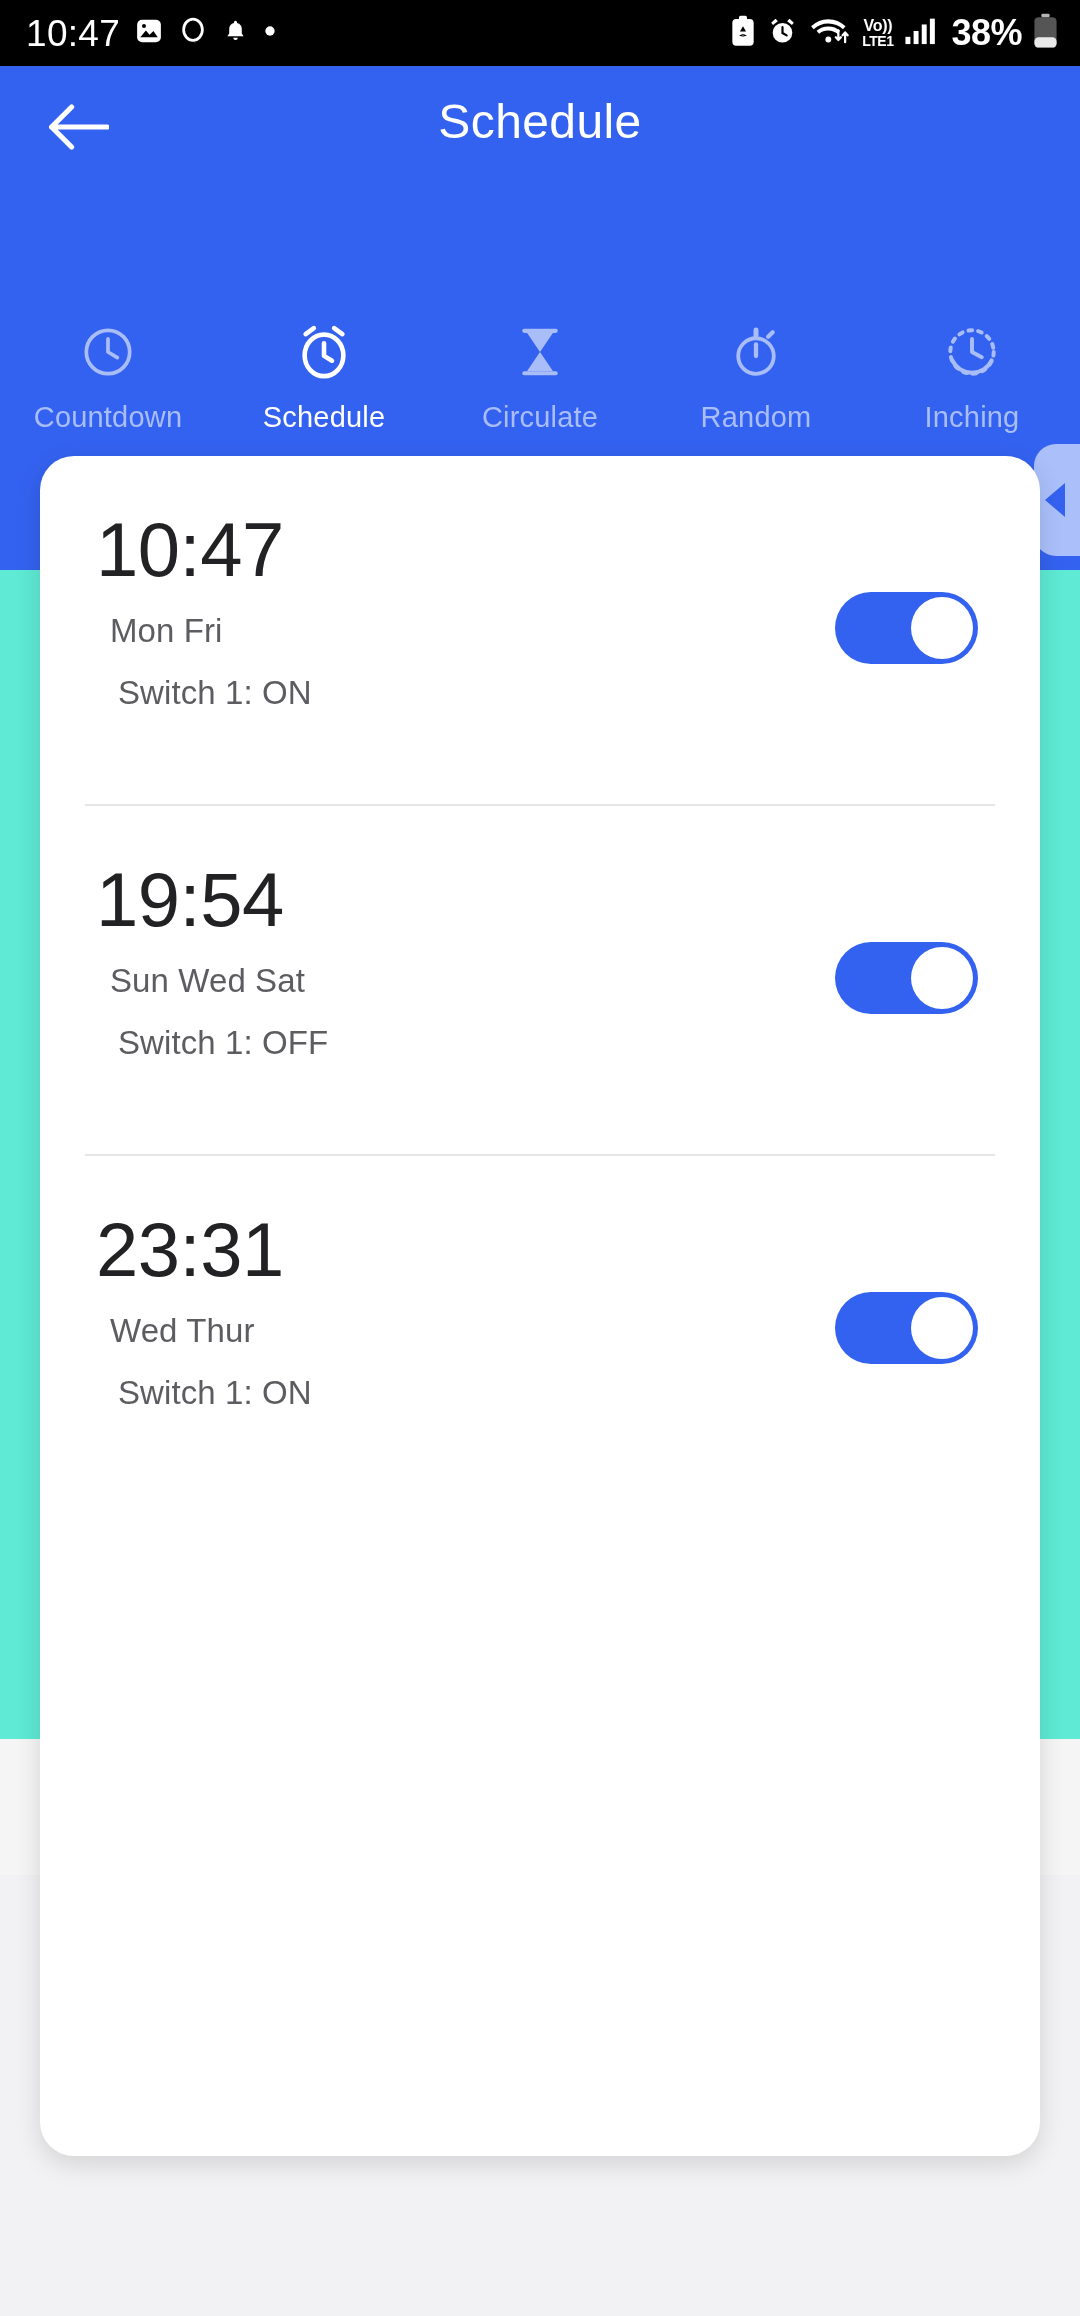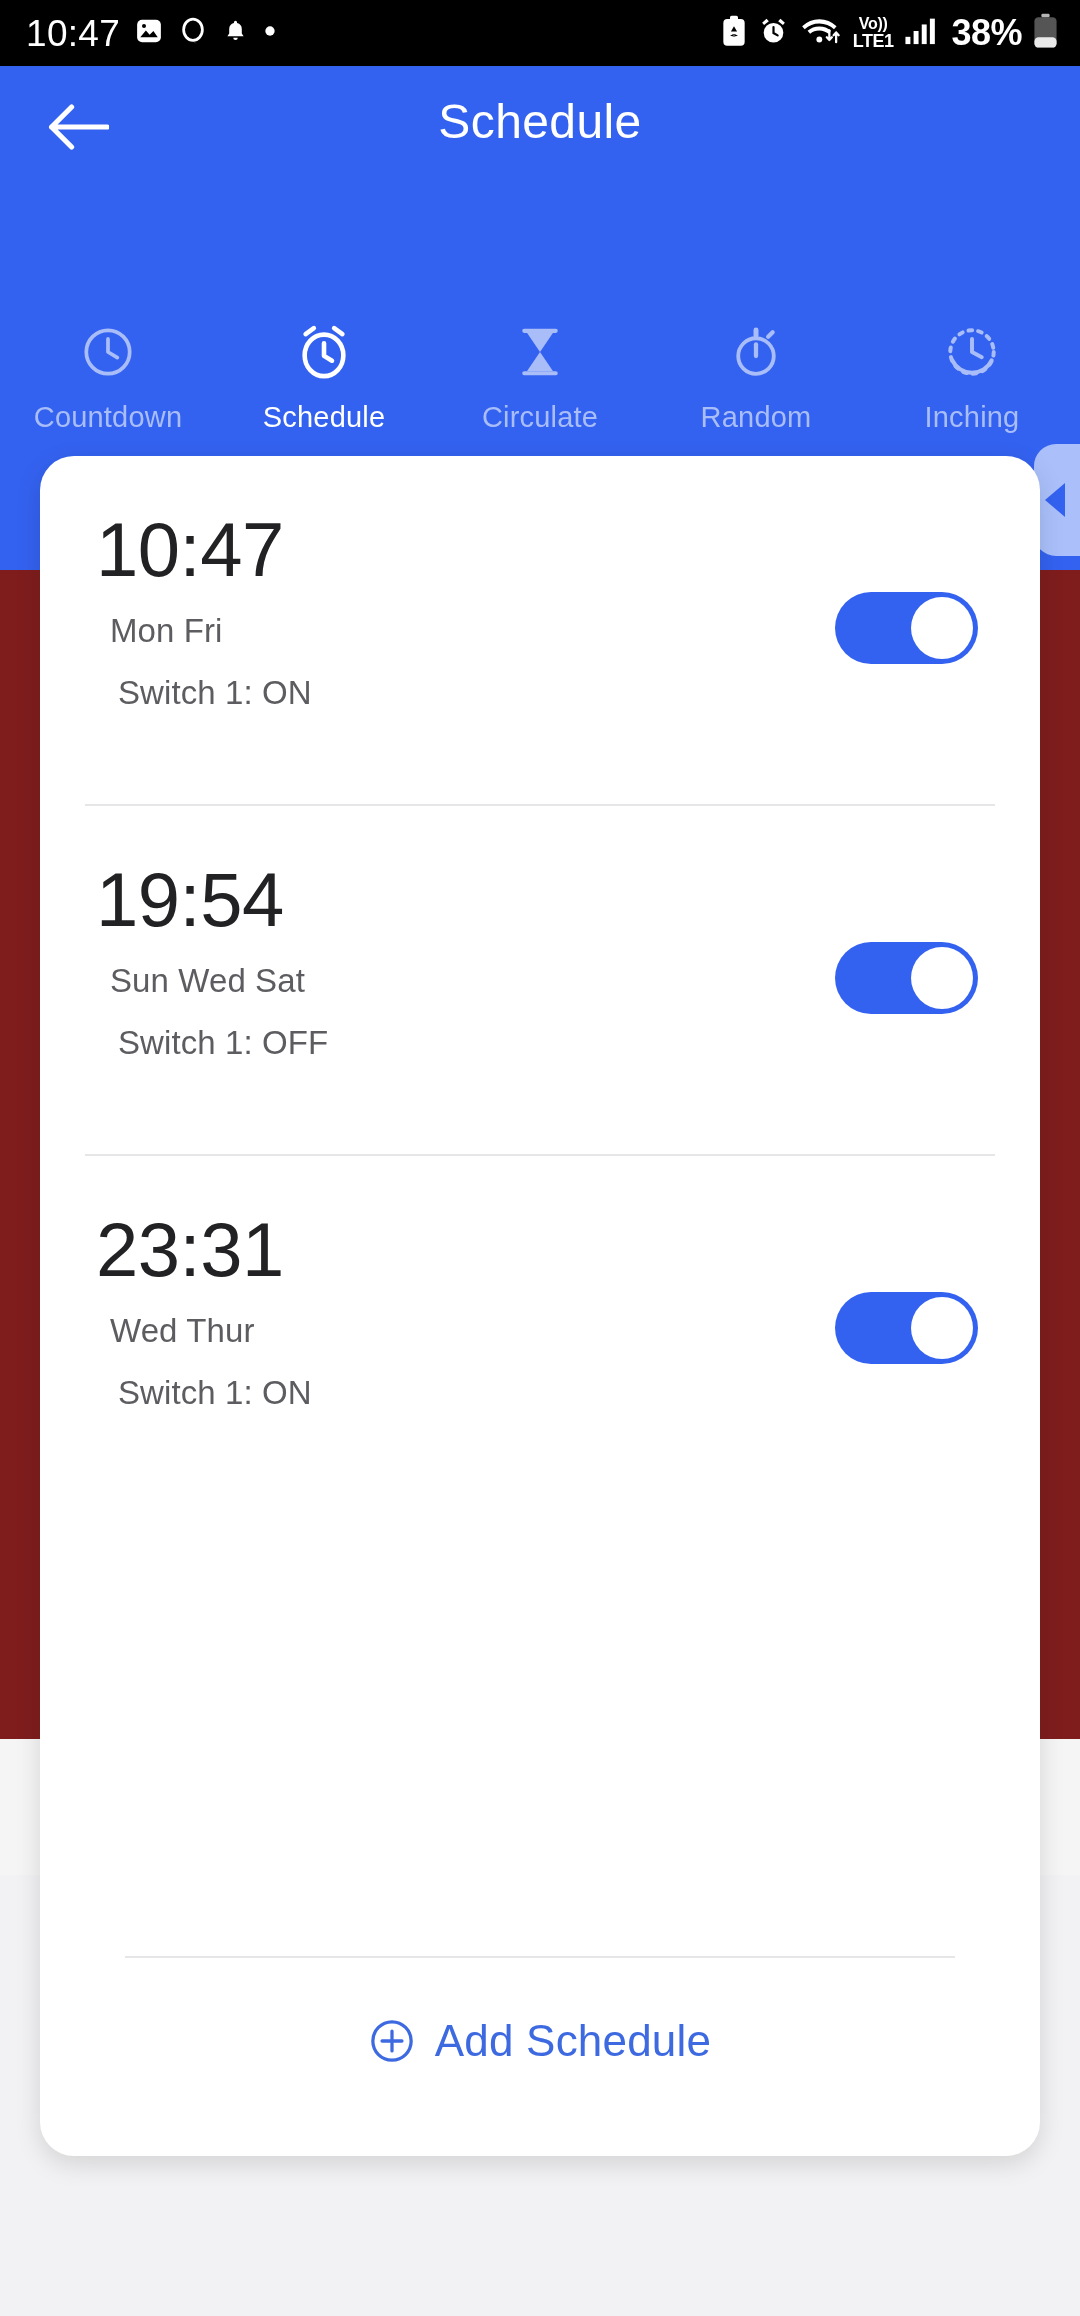--- a/index.html
+++ b/index.html
@@ -2,37 +2,37 @@
 <html><head>
 <meta charset="utf-8">
 <style>
   * { margin:0; padding:0; box-sizing:border-box; }
   html, body {
     width:1080px; height:2316px;
     background:#f2f2f4;
     font-family:"Liberation Sans", sans-serif;
     overflow:hidden;
   }
-  #screen { position:relative; width:1080px; height:1875px; background:#7f1d1d; }
+  #screen { position:relative; width:1080px; height:1875px; background:#5eead4; }
 
   
   .statusbar{
     position:absolute; left:0; top:0; width:1080px; height:66px;
     background:#000; color:#fff;
     display:flex; align-items:center; justify-content:space-between;
     padding:0 22px 0 26px;
   }
   .sb-left{ display:flex; align-items:center; gap:14px; }
   .sb-clock{ font-size:37px; font-weight:500; letter-spacing:.3px; line-height:1; }
   .sb-right{ display:flex; align-items:center; gap:11px; }
   .sb-batt-pct{ font-size:36px; font-weight:700; letter-spacing:-.5px; margin-left:4px;}
   .volte{ display:flex; flex-direction:column; align-items:center; line-height:1;
           font-size:17px; font-weight:700; margin-left:-2px; }
   .volte span:first-child{ font-size:16px; letter-spacing:-.3px; }
-  .volte span:last-child{ font-size:18px; letter-spacing:-.5px; }
+  .volte span:last-child{ font-size:14px; letter-spacing:-.5px; }
   .ico{ display:block; }
 
   
   .appbar{
     position:absolute; left:0; top:66px; width:1080px; height:504px;
     background:#3462f0;
   }
   .appbar-top{ position:relative; height:120px; }
   .back-arrow{
     position:absolute; left:42px; top:32px; width:72px; height:62px;
@@ -320,32 +320,20 @@
           <div class="sched-action">Switch 1: ON</div>
         </div>
         <div class="switch">
           <span class="knob"></span>
         </div>
 
       </div>
 
     </div>
 
-    <div class="add-wrap">
-      <div class="add-divider"></div>
-      <div class="add-btn">
-        <span class="plus-ico">
-          <svg width="46" height="46" viewBox="0 0 24 24">
-            <circle cx="12" cy="12" r="10" fill="none" stroke="#3e6ae1" stroke-width="1.7"></circle>
-            <path d="M12 6.8v10.4M6.8 12h10.4" stroke="#3e6ae1" stroke-width="1.7" stroke-linecap="round"></path>
-          </svg>
-        </span>
-        <span>Add Schedule</span>
-      </div>
-    </div>
 
   </div>
 
   <div class="navbar">
     <div class="nav-btn">
       <span class="recents">
           <i></i>
           <i></i>
           <i></i>
         </span>

